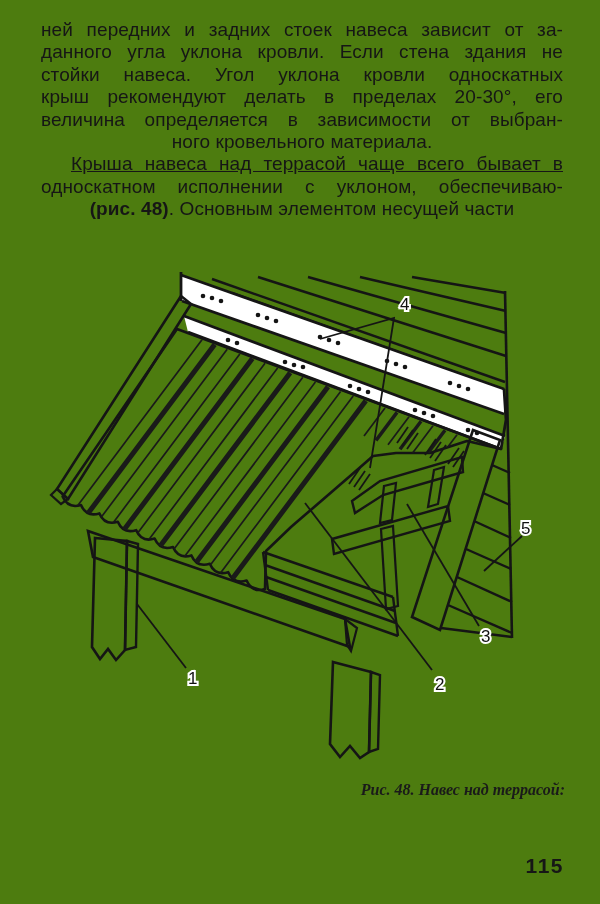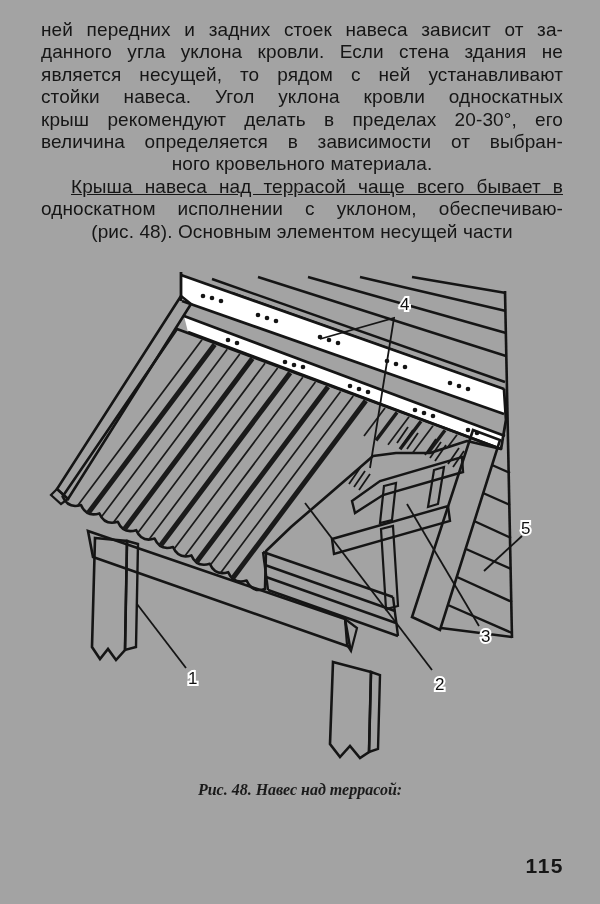--- a/index.html
+++ b/index.html
@@ -1,44 +1,43 @@
 <!DOCTYPE html>
 <html><head>
 <meta charset="utf-8">
 <style>
   html,body{margin:0;padding:0;background:#888;}
-  .page{position:relative;width:600px;height:904px;background:#a3a3a3;overflow:hidden;
+  .page{position:relative;width:600px;height:904px;background:#4d7c0f;overflow:hidden;
         font-family:"Liberation Sans",sans-serif;color:#161616;}
   .bodytext{position:absolute;left:41px;top:19px;width:522px;font-size:19px;line-height:22.4px;}
   .tline{height:22.4px;overflow:hidden;text-align:justify;letter-spacing:.1px;}
   .tline::after{content:"";display:inline-block;width:100%;height:0;}
   .tline.last{text-align:center;}
   .tline.last::after{content:none;}
   .tline.indent{padding-left:30px;text-decoration:underline;}
-  .bold{font-weight:normal;}
+  .bold{font-weight:bold;}
   .figwrap{position:absolute;left:35px;top:268px;width:530px;height:505px;}
-  .caption{position:absolute;left:35px;top:779px;width:530px;text-align:center;
+  .caption{position:absolute;left:35px;top:779px;width:530px;text-align:right;
            font-family:"Liberation Serif",serif;font-style:italic;font-weight:bold;color:#1a1a1a;}
   .cap-title{font-size:16px;line-height:21px;}
   .cap-leg{font-size:15.5px;line-height:18.5px;}
   .pagenum{position:absolute;left:504px;top:854px;width:60px;text-align:right;
            font-size:21px;font-weight:bold;letter-spacing:1.5px;}
   svg .ln{stroke:#151515;fill:none;}
   svg text{font-family:"Liberation Sans",sans-serif;font-size:17px;fill:#111;
            paint-order:stroke;stroke:#fff;stroke-width:4px;}
 </style>
 </head>
 <body>
 
 <div class="page">
 
   <div class="bodytext">
     <div class="tline">ней передних и задних стоек навеса зависит от за-</div>
     <div class="tline">данного угла уклона кровли. Если стена здания не</div>
-    <div class="tline">является несущей, то рядом с ней устанавливают</div>
     <div class="tline">стойки навеса. Угол уклона кровли односкатных</div>
     <div class="tline">крыш рекомендуют делать в пределах 20-30°, его</div>
     <div class="tline">величина определяется в зависимости от выбран-</div>
     <div class="tline last">ного кровельного материала.</div>
     <div class="tline indent">Крыша навеса над террасой чаще всего бывает в</div>
     <div class="tline">односкатном исполнении с уклоном, обеспечиваю-</div>
     <div class="tline last"><span class="bold">(рис. 48)</span><span>. Основным элементом несущей части</span></div>
   </div>
 
   <div class="figwrap">

